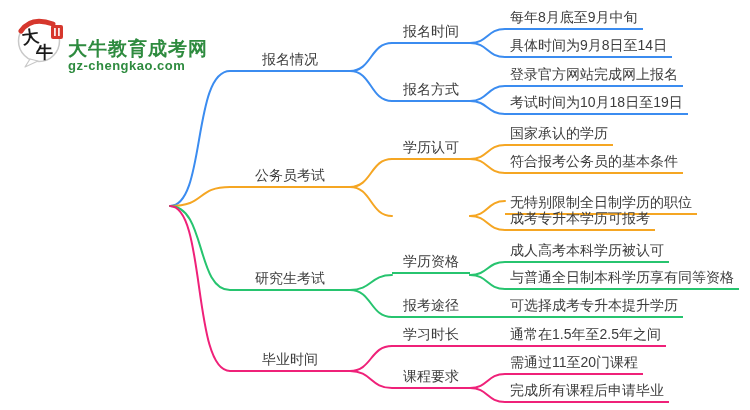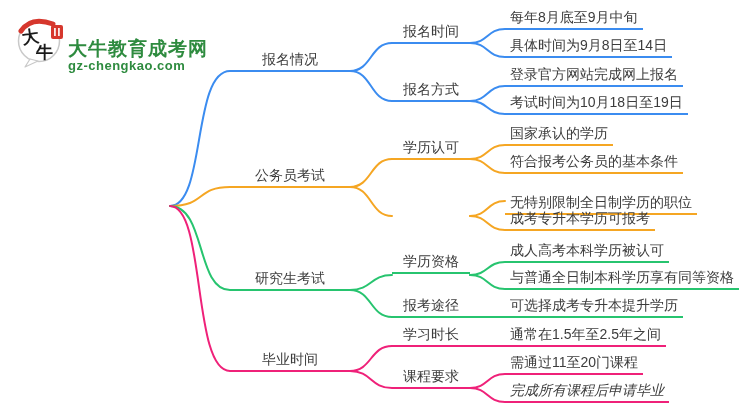--- a/index.html
+++ b/index.html
@@ -104,15 +104,15 @@
   <div class="node leaf" style="top: 93px; border-bottom-color: rgb(59, 140, 240);">考试时间为10月18日至19日</div>
   <div class="node leaf" style="top: 124px; border-bottom-color: rgb(245, 166, 35);">国家承认的学历</div>
   <div class="node leaf" style="top: 152px; border-bottom-color: rgb(245, 166, 35);">符合报考公务员的基本条件</div>
   <div class="node leaf" style="top: 180px; border-bottom-color: rgb(245, 166, 35); margin-top: 13px;">无特别限制全日制学历的职位</div>
   <div class="node leaf" style="top: 209px; border-bottom-color: rgb(245, 166, 35);">成考专升本学历可报考</div>
   <div class="node leaf" style="top: 241px; border-bottom-color: rgb(39, 196, 111);">成人高考本科学历被认可</div>
   <div class="node leaf" style="top: 268px; border-bottom-color: rgb(39, 196, 111);">与普通全日制本科学历享有同等资格</div>
   <div class="node leaf" style="top: 296px; border-bottom-color: rgb(39, 196, 111);">可选择成考专升本提升学历</div>
   <div class="node leaf" style="top: 325px; border-bottom-color: rgb(239, 33, 121);">通常在1.5年至2.5年之间</div>
   <div class="node leaf" style="top: 353px; border-bottom-color: rgb(239, 33, 121);">需通过11至20门课程</div>
-  <div class="node leaf" style="top: 381px; border-bottom-color: rgb(239, 33, 121); font-style: italic;">完成所有课程后申请毕业</div>
+  <div class="node leaf" style="top: 381px; border-bottom-color: rgb(239, 33, 121);">完成所有课程后申请毕业</div>
 
 </div>
 
 </body></html>

